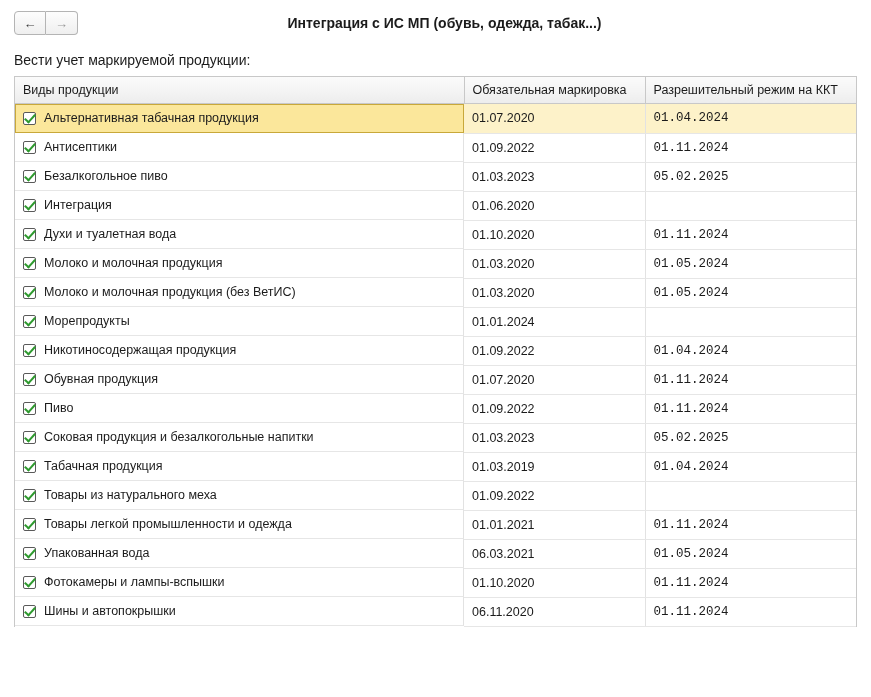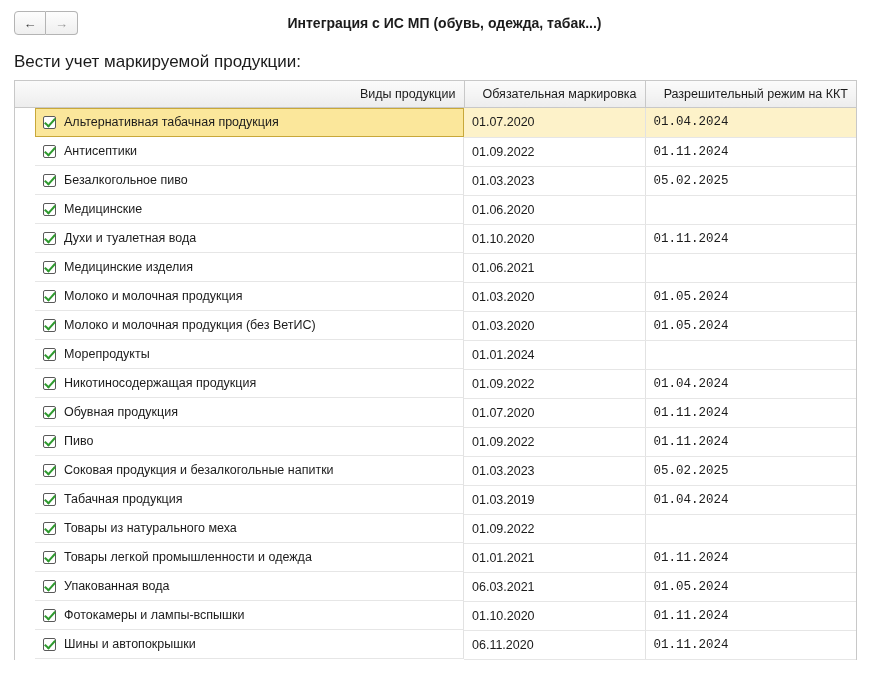--- a/index.html
+++ b/index.html
@@ -54,21 +54,21 @@
     text-align: center;
     font-size: 14px;
     font-weight: bold;
     color: #1b1b1b;
     margin-right: 60px;
     white-space: nowrap;
   }
 
   
   .sublabel {
-    font-size: 17px;
+    font-size: 14px;
     color: #1b1b1b;
     padding: 10px 0 8px 14px;
   }
 
   
   .table-wrap {
     margin: 0 14px;
     border: 1px solid #c8c8c8;
     border-bottom: none;
     background: #ffffff;
@@ -78,21 +78,21 @@
     border-collapse: collapse;
     width: 100%;
     table-layout: fixed;
     font-size: 12.5px;
   }
   table.grid th {
     background: linear-gradient(to bottom, #fbfbfb 0%, #ededed 100%);
     border-right: 1px solid #c8c8c8;
     border-bottom: 1px solid #c8c8c8;
     font-weight: normal;
-    text-align: right;
+    text-align: left;
     padding: 6px 8px;
     height: 26px;
     color: #1b1b1b;
     box-sizing: border-box;
     white-space: nowrap;
     overflow: hidden;
   }
   table.grid th:last-child { border-right: none; }
   table.grid td {
     border-right: 1px solid #e2e2e2;
@@ -117,21 +117,20 @@
   tr.selected td.cell-name {
     background: #fbe79b;
     outline: 1px solid #c8a83a;
     outline-offset: -1px;
   }
 
   .cell-name {
     display: flex;
     align-items: center;
     gap: 8px;
-    margin-left: 20px;
   }
   td.cell-name { padding-left: 10px; }
 
   .chk {
     width: 13px;
     height: 13px;
     min-width: 13px;
     border: 1px solid #7a7a7a;
     border-radius: 2px;
     background: #ffffff;
@@ -209,40 +208,32 @@
             <td class="cell-name">
               <span class="chk on"></span>
               <span>Безалкогольное пиво</span>
             </td>
             <td>01.03.2023</td>
             <td>05.02.2025</td>
           </tr>
           <tr>
             <td class="cell-name">
               <span class="chk on"></span>
-              <span>Медицинские</span>
+              <span>Интеграция</span>
             </td>
             <td>01.06.2020</td>
             <td></td>
           </tr>
           <tr>
             <td class="cell-name">
               <span class="chk on"></span>
               <span>Духи и туалетная вода</span>
             </td>
             <td>01.10.2020</td>
             <td>01.11.2024</td>
-          </tr>
-          <tr>
-            <td class="cell-name">
-              <span class="chk on"></span>
-              <span>Медицинские изделия</span>
-            </td>
-            <td>01.06.2021</td>
-            <td></td>
           </tr>
           <tr>
             <td class="cell-name">
               <span class="chk on"></span>
               <span>Молоко и молочная продукция</span>
             </td>
             <td>01.03.2020</td>
             <td>01.05.2024</td>
           </tr>
           <tr>

